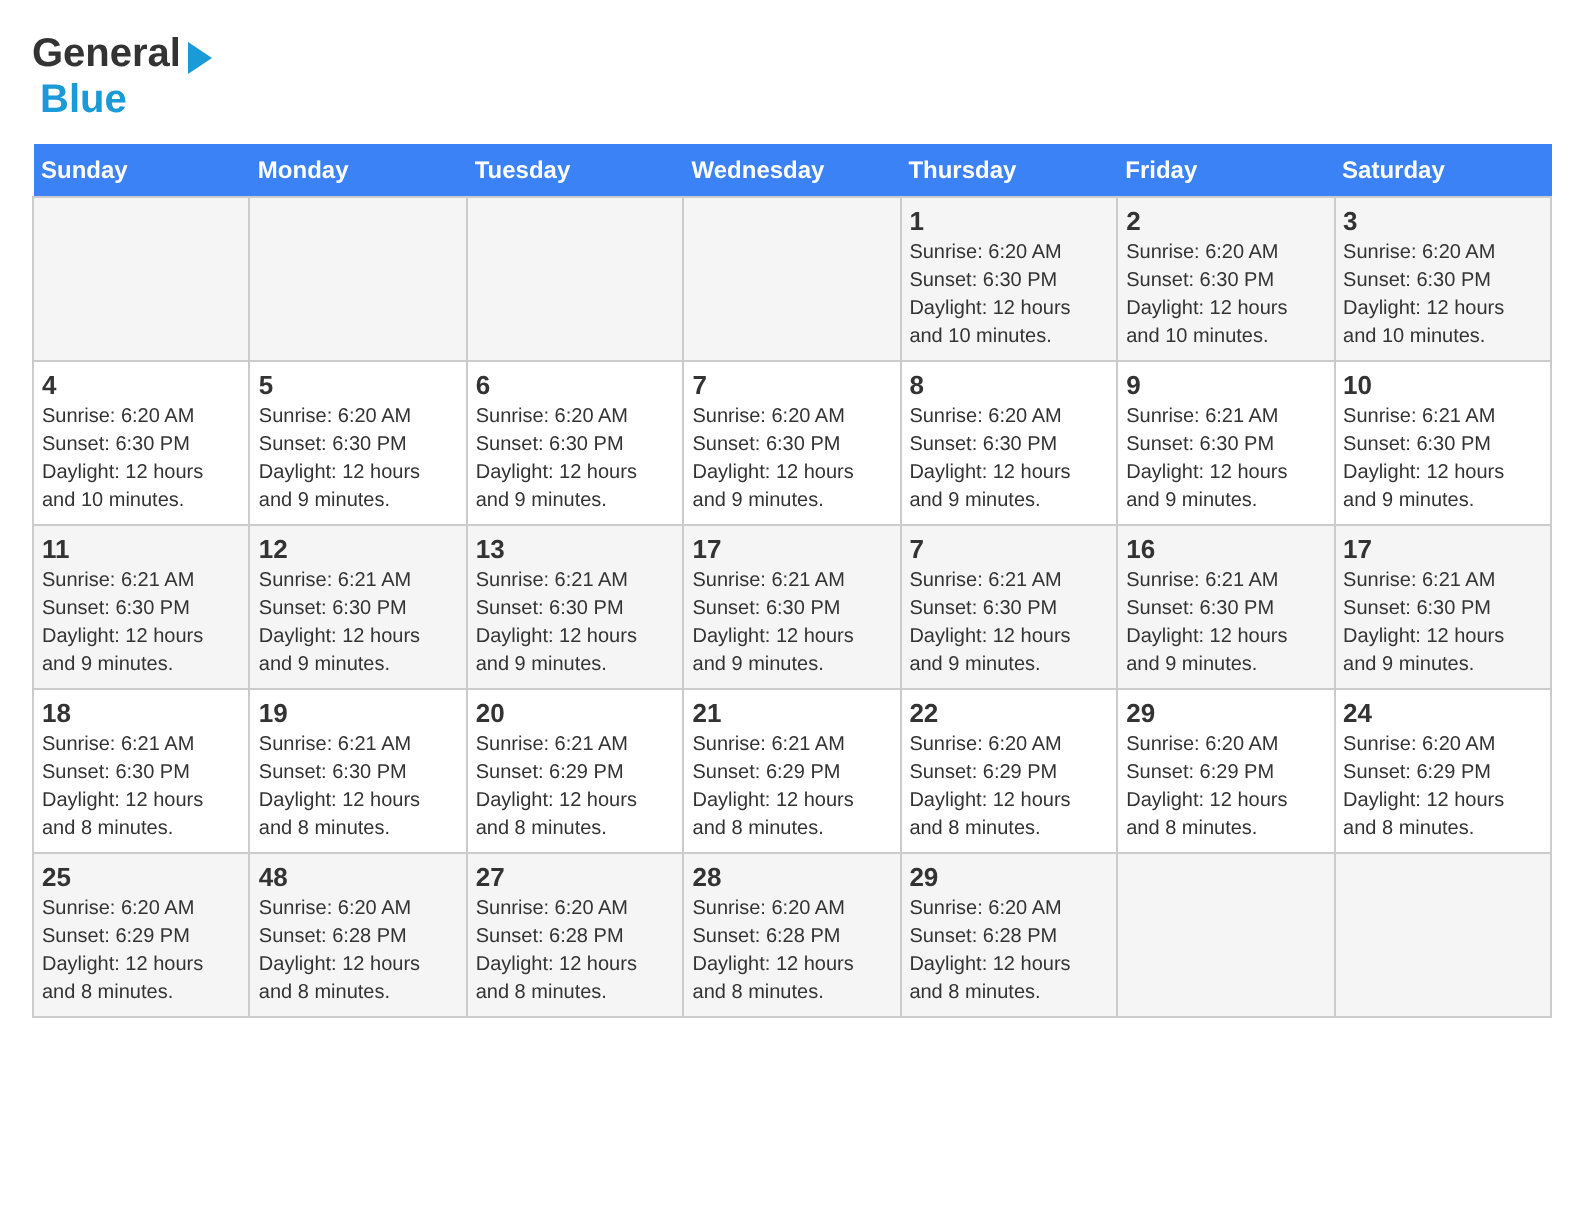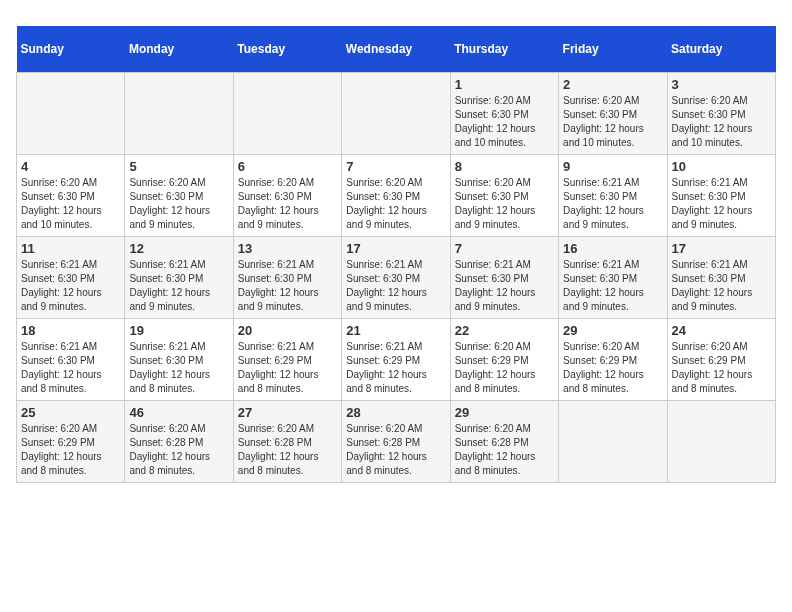--- a/index.html
+++ b/index.html
@@ -33,23 +33,23 @@
       font-size: 16px;
       font-weight: normal;
       color: #333;
     }
     table {
       width: 100%;
       border-collapse: collapse;
       font-size: 11px;
     }
     thead tr th {
-      background-color: #1d4ed8;
+      background-color: #3b82f6;
       color: #fff;
-      padding: 16px 4px;
+      padding: 6px 4px;
       text-align: left;
       font-size: 12px;
       font-weight: bold;
     }
     tbody tr td {
       border: 1px solid #ccc;
       vertical-align: top;
       padding: 4px;
       min-height: 70px;
       width: calc(100% / 7);
@@ -94,20 +94,29 @@
       border-bottom: 8px solid transparent;
       border-left: 12px solid #1a9ad7;
       margin-left: 2px;
       margin-bottom: -2px;
     }
   </style>
 </head>
 <body>
 
 <div class="header">
+  <div class="logo">
+    <div class="logo-wrapper">
+      <span class="logo-general">General</span>
+      <span class="logo-chevron"></span>
+    </div>
+    <div style="margin-left:4px;">
+      <span class="logo-blue-text">Blue</span>
+    </div>
+  </div>
   <div class="title-block">
   </div>
 </div>
 
 <table>
   <thead>
     <tr>
     <th>Sunday</th>
         <th>Monday</th>
         <th>Tuesday</th>
@@ -300,21 +309,21 @@
       </tr>
       <tr>
         <td>
           <div class="day-num">25</div>
           <div class="day-info" style="white-space: pre-line;">Sunrise: 6:20 AM
 Sunset: 6:29 PM
 Daylight: 12 hours
 and 8 minutes.</div>
         </td>
         <td>
-          <div class="day-num">46</div>
+          <div class="day-num">48</div>
           <div class="day-info" style="white-space: pre-line;">Sunrise: 6:20 AM
 Sunset: 6:28 PM
 Daylight: 12 hours
 and 8 minutes.</div>
         </td>
         <td>
           <div class="day-num">27</div>
           <div class="day-info" style="white-space: pre-line;">Sunrise: 6:20 AM
 Sunset: 6:28 PM
 Daylight: 12 hours

